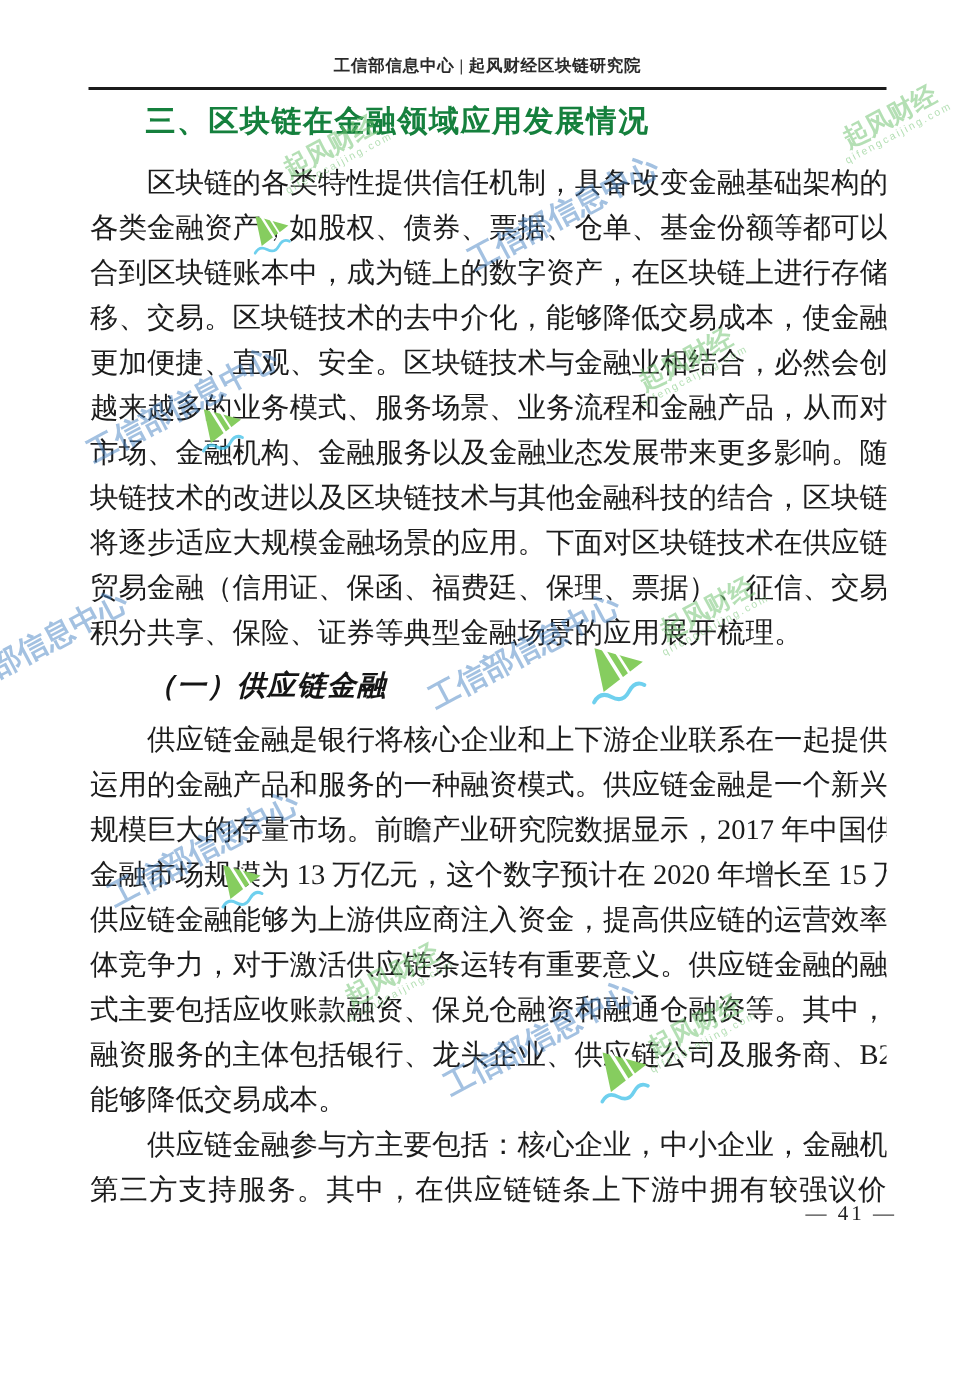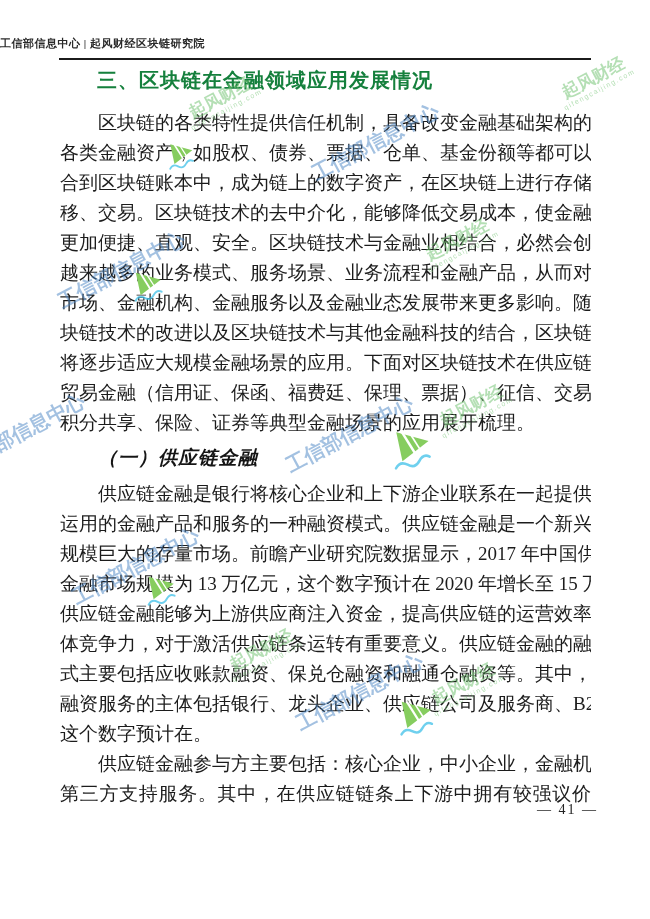--- a/index.html
+++ b/index.html
@@ -8,20 +8,21 @@
     background: #ffffff;
     position: relative;
     overflow: hidden;
     font-family: "Liberation Serif", serif;
     color: #1c1c1c;
   }
 
   
   .page-header {
     position: absolute; top: 36px; left: 0; width: 100%;
+    text-align: center;
     font-size: 11px; font-weight: bold; color: #2a2a2a;
     letter-spacing: 0.5px;
   }
   .header-rule {
     position: absolute; top: 58px; left: 59px;
     width: 532px; height: 2px; background: #1b1b1b;
   }
 
   
   .doc-title {
@@ -101,21 +102,21 @@
     <div class="subheading">（一）供应链金融</div>
     <div class="para">
       <div class="line">供应链金融是银行将核心企业和上下游企业联系在一起提供灵活</div>
       <div class="line">运用的金融产品和服务的一种融资模式。供应链金融是一个新兴的、</div>
       <div class="line">规模巨大的存量市场。前瞻产业研究院数据显示，2017 年中国供应链</div>
       <div class="line">金融市场规模为 13 万亿元，这个数字预计在 2020 年增长至 15 万亿元。</div>
       <div class="line">供应链金融能够为上游供应商注入资金，提高供应链的运营效率和整</div>
       <div class="line">体竞争力，对于激活供应链条运转有重要意义。供应链金融的融资模</div>
       <div class="line">式主要包括应收账款融资、保兑仓融资和融通仓融资等。其中，提供</div>
       <div class="line">融资服务的主体包括银行、龙头企业、供应链公司及服务商、B2B 平</div>
-      <div class="line last">这个数字预计在。</div>
+      <div class="line last">能够降低交易成本。</div>
     </div>
     <div class="para">
       <div class="line">供应链金融参与方主要包括：核心企业，中小企业，金融机构和</div>
       <div class="line last">第三方支持服务。其中，在供应链链条上下游中拥有较强议价能力的</div>
     </div>
   </div>
 
 <div class="page-footer">— 41 —</div>
 
 <div class="wm-layer">

